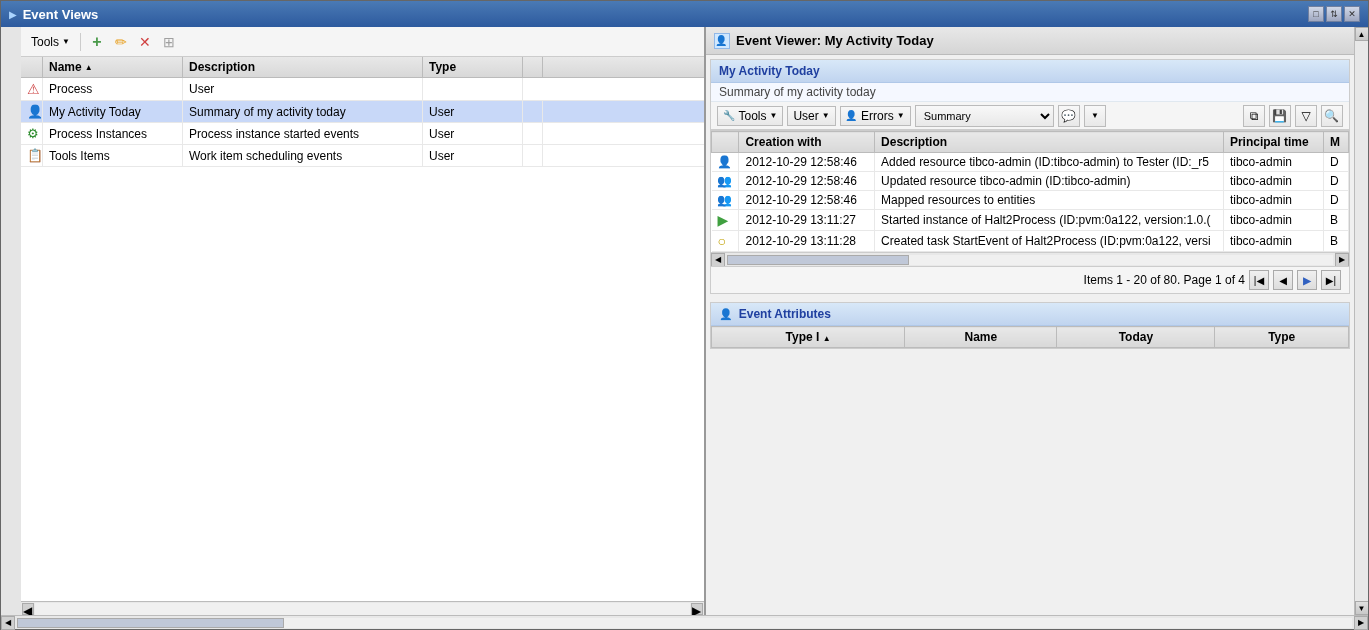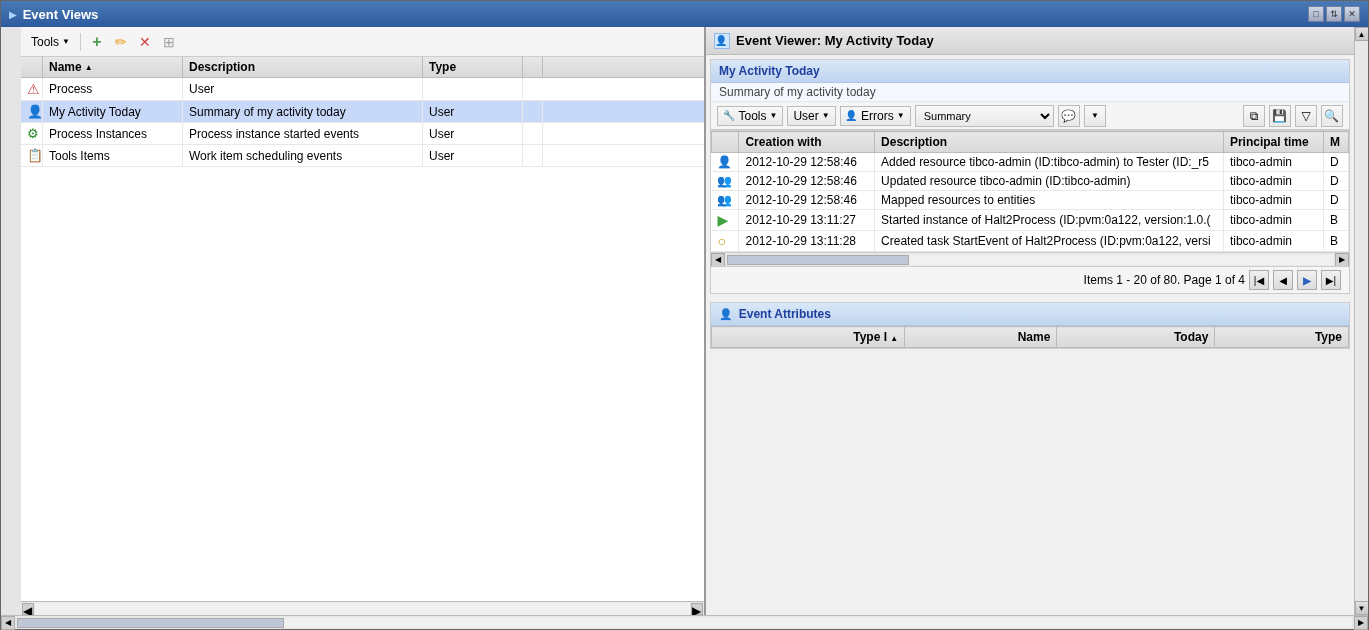--- a/index.html
+++ b/index.html
@@ -297,21 +297,21 @@
 
     .attr-table {
       width: 100%;
       border-collapse: collapse;
     }
 
     .attr-table thead th {
       background: linear-gradient(to bottom, #e8e8e8, #d8d8d8);
       border: 1px solid #bbb;
       padding: 3px 6px;
-      text-align: right;
+      text-align: center;
       font-weight: bold;
     }
 
     .scrollbar-right {
       width: 14px;
       background: #e8e8e8;
       border-left: 1px solid #bbb;
       display: flex;
       flex-direction: column;
       align-items: center;

